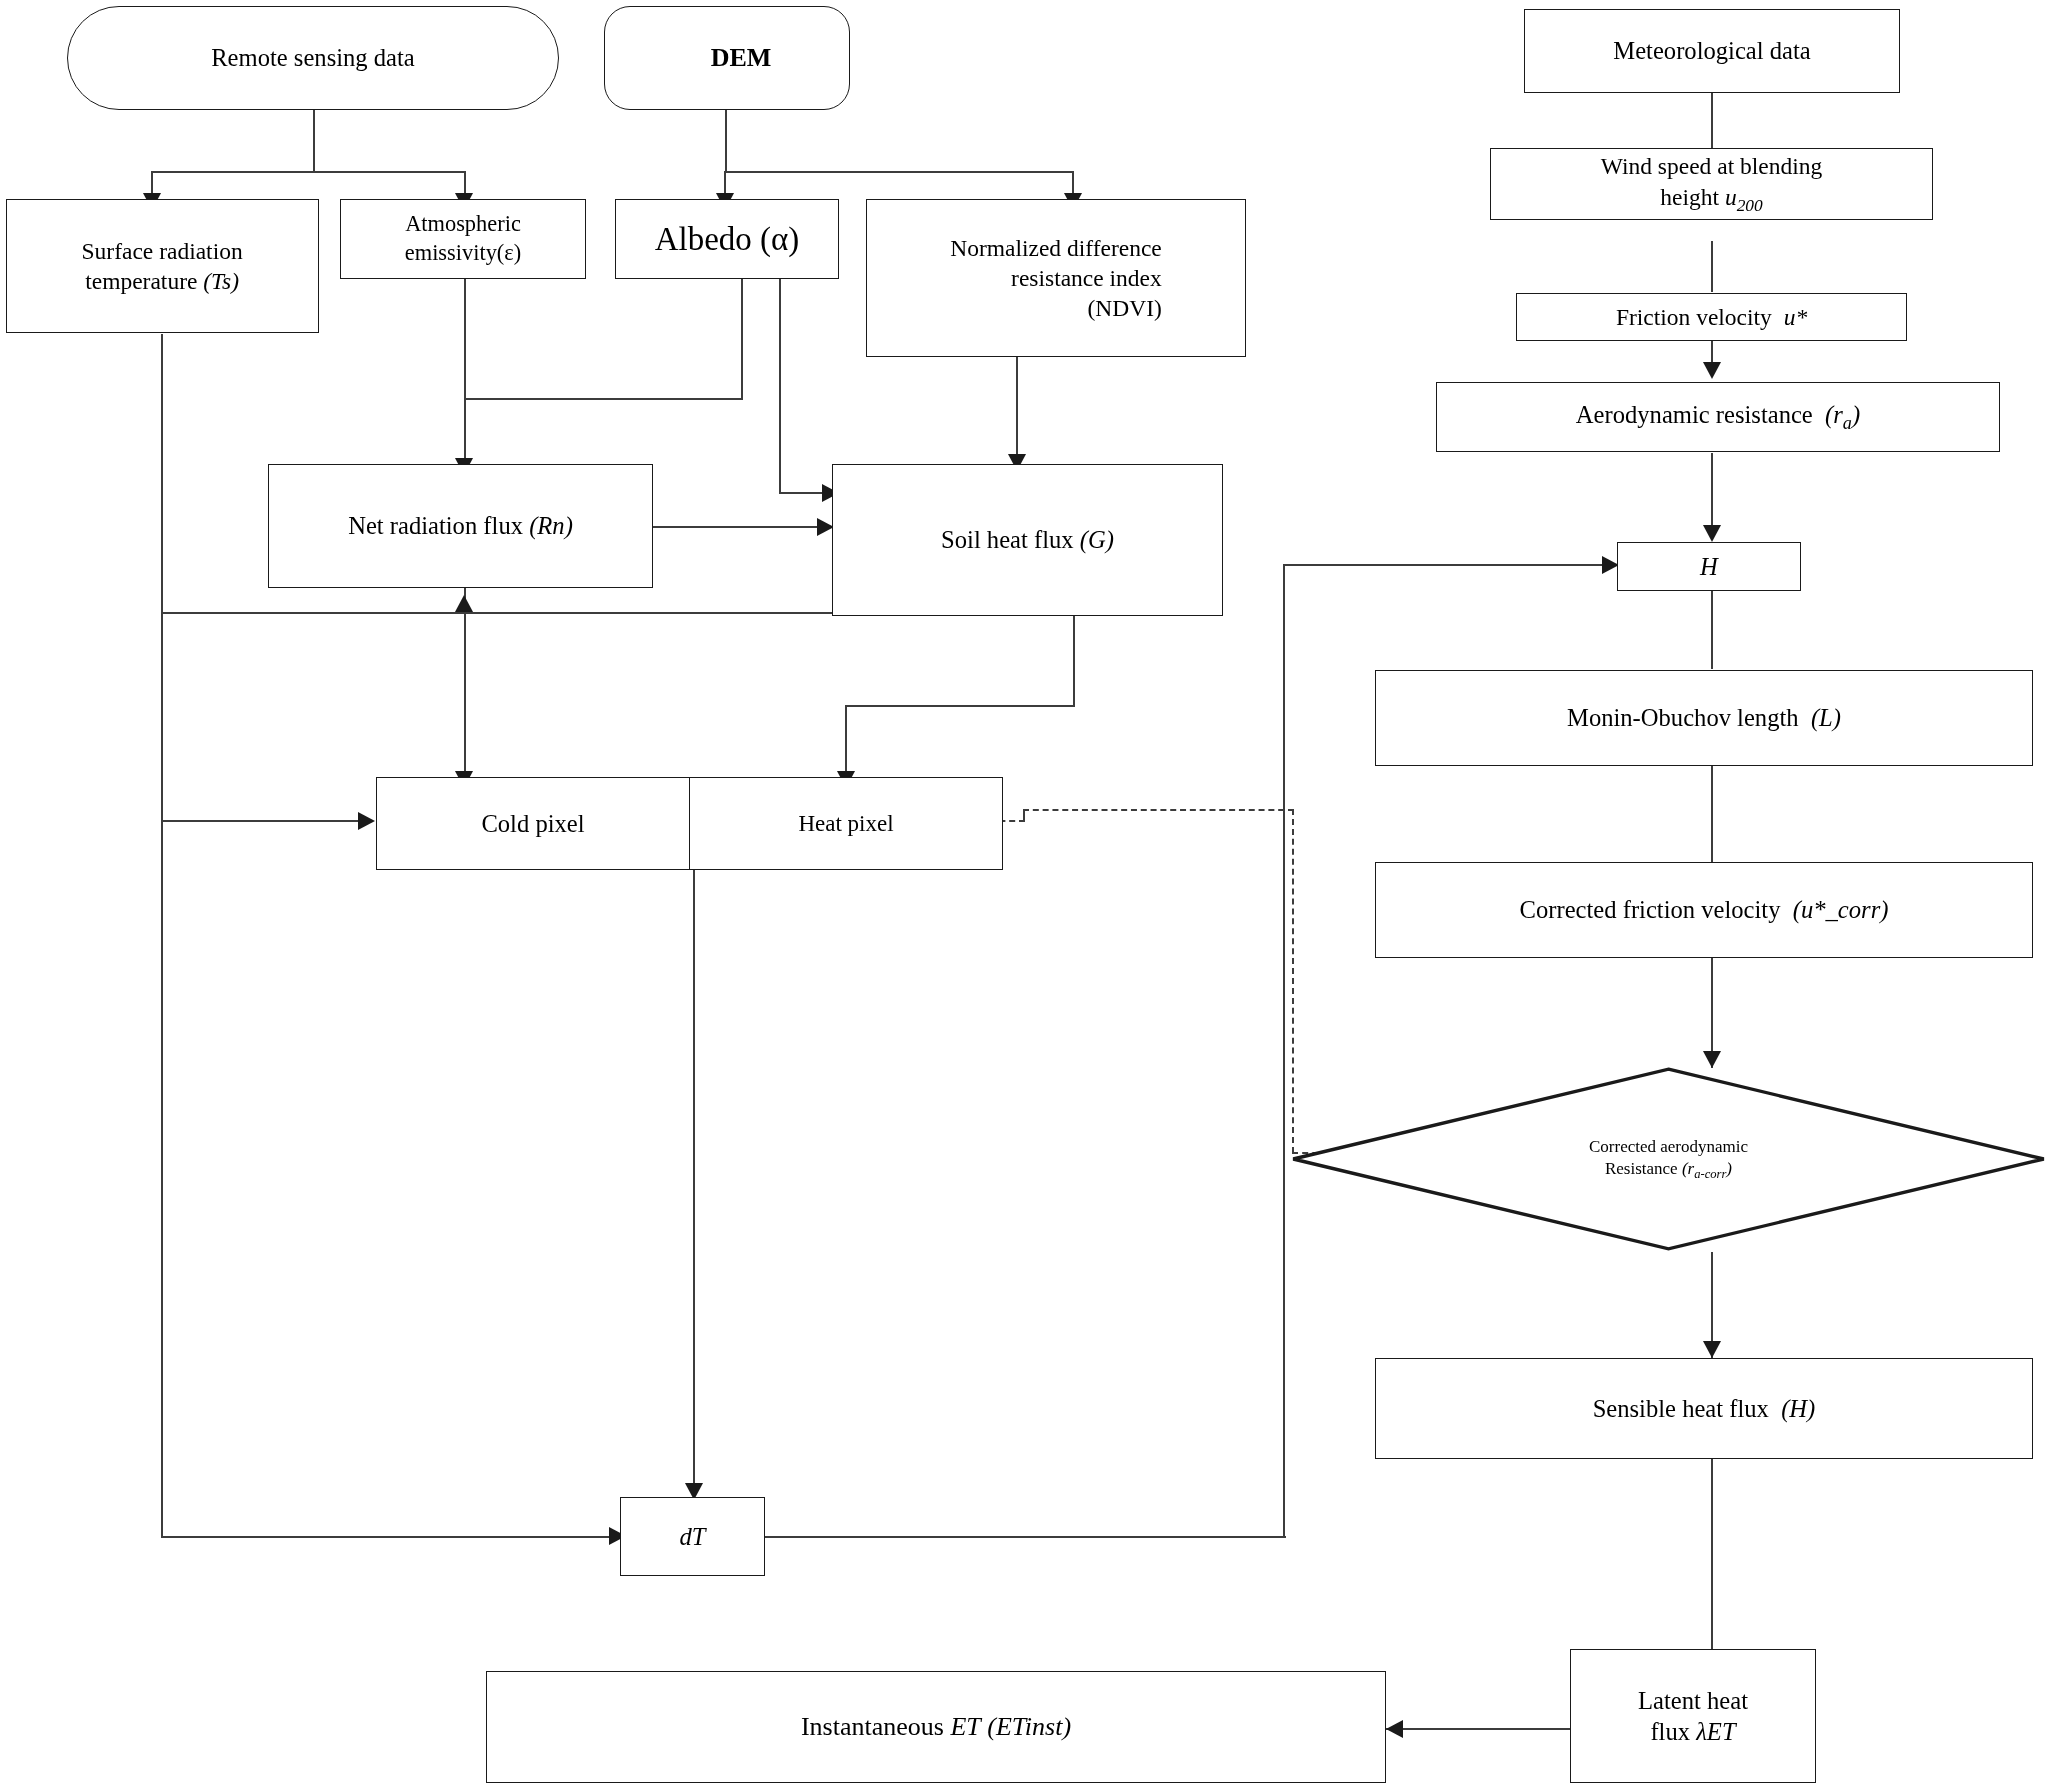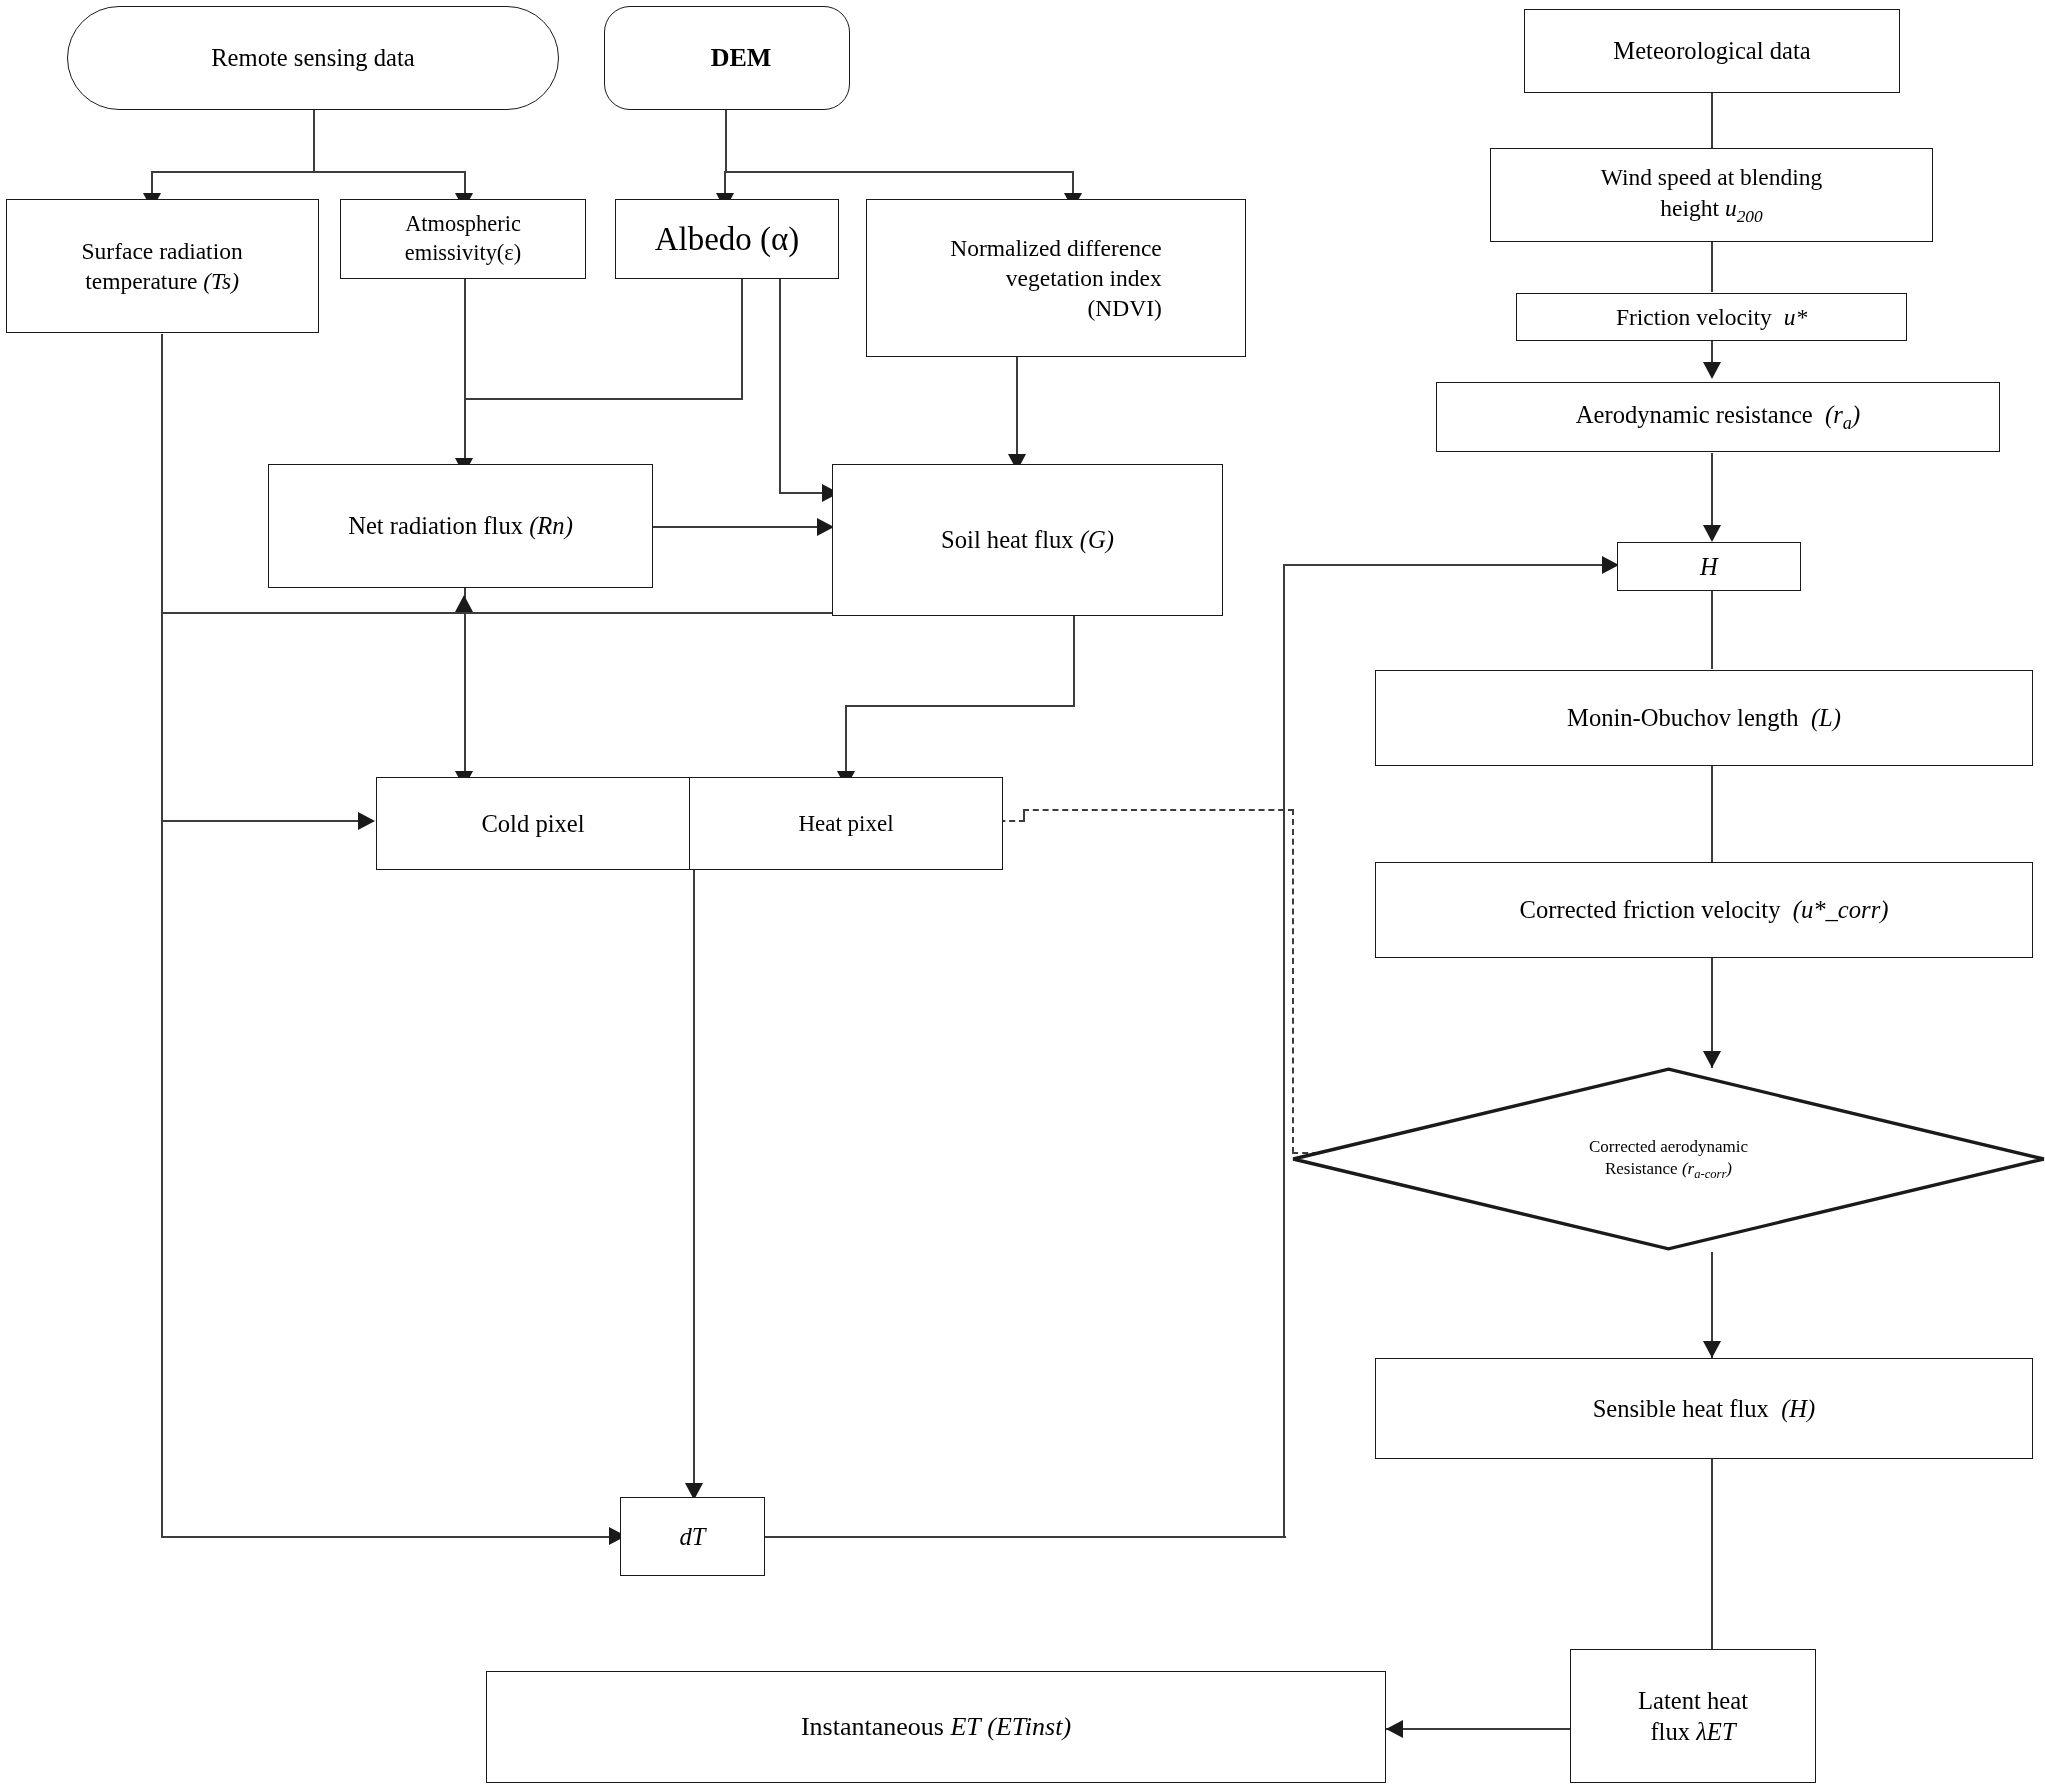--- a/index.html
+++ b/index.html
@@ -168,21 +168,21 @@
   <div class="node" style="left:615px;top:199px;width:224px;height:80px;font-size:33px;">
     <span class="txt">
       <span>Albedo</span>
       <span>(α)</span>
     </span>
   </div>
 
   <div class="node" style="left:866px;top:199px;width:380px;height:158px;font-size:23.5px;text-align:right;">
     <span class="txt">
       <span>Normalized difference</span><br>
-      <span>vegetation index</span><br>
+      <span>resistance index</span><br>
       <span>(NDVI)</span>
     </span>
   </div>
 
   <div class="node" style="left:268px;top:464px;width:385px;height:124px;font-size:24.6px;">
     <span class="txt">
       <span>Net radiation flux</span>
       <i class="it">(Rn)</i>
     </span>
   </div>
@@ -214,21 +214,21 @@
       <span>Instantaneous</span>
       <i class="it">ET</i>
       <i class="it">(ETinst)</i>
     </span>
   </div>
 
   <div class="node" style="left:1524px;top:9px;width:376px;height:84px;font-size:24.6px;">
     <span class="txt">Meteorological data</span>
   </div>
 
-  <div class="node" style="left:1490px;top:148px;width:443px;height:94px;font-size:23.5px;">
+  <div class="node" style="left:1490px;top:148px;width:443px;height:72px;font-size:23.5px;">
     <span class="txt">
       <span>Wind speed at blending</span><br>
       <span>height</span>
       <i class="it">u<sub>200</sub></i>
     </span>
   </div>
 
   <div class="node" style="left:1516px;top:293px;width:391px;height:48px;font-size:23.5px;">
     <span class="txt">
       <span>Friction velocity</span>

